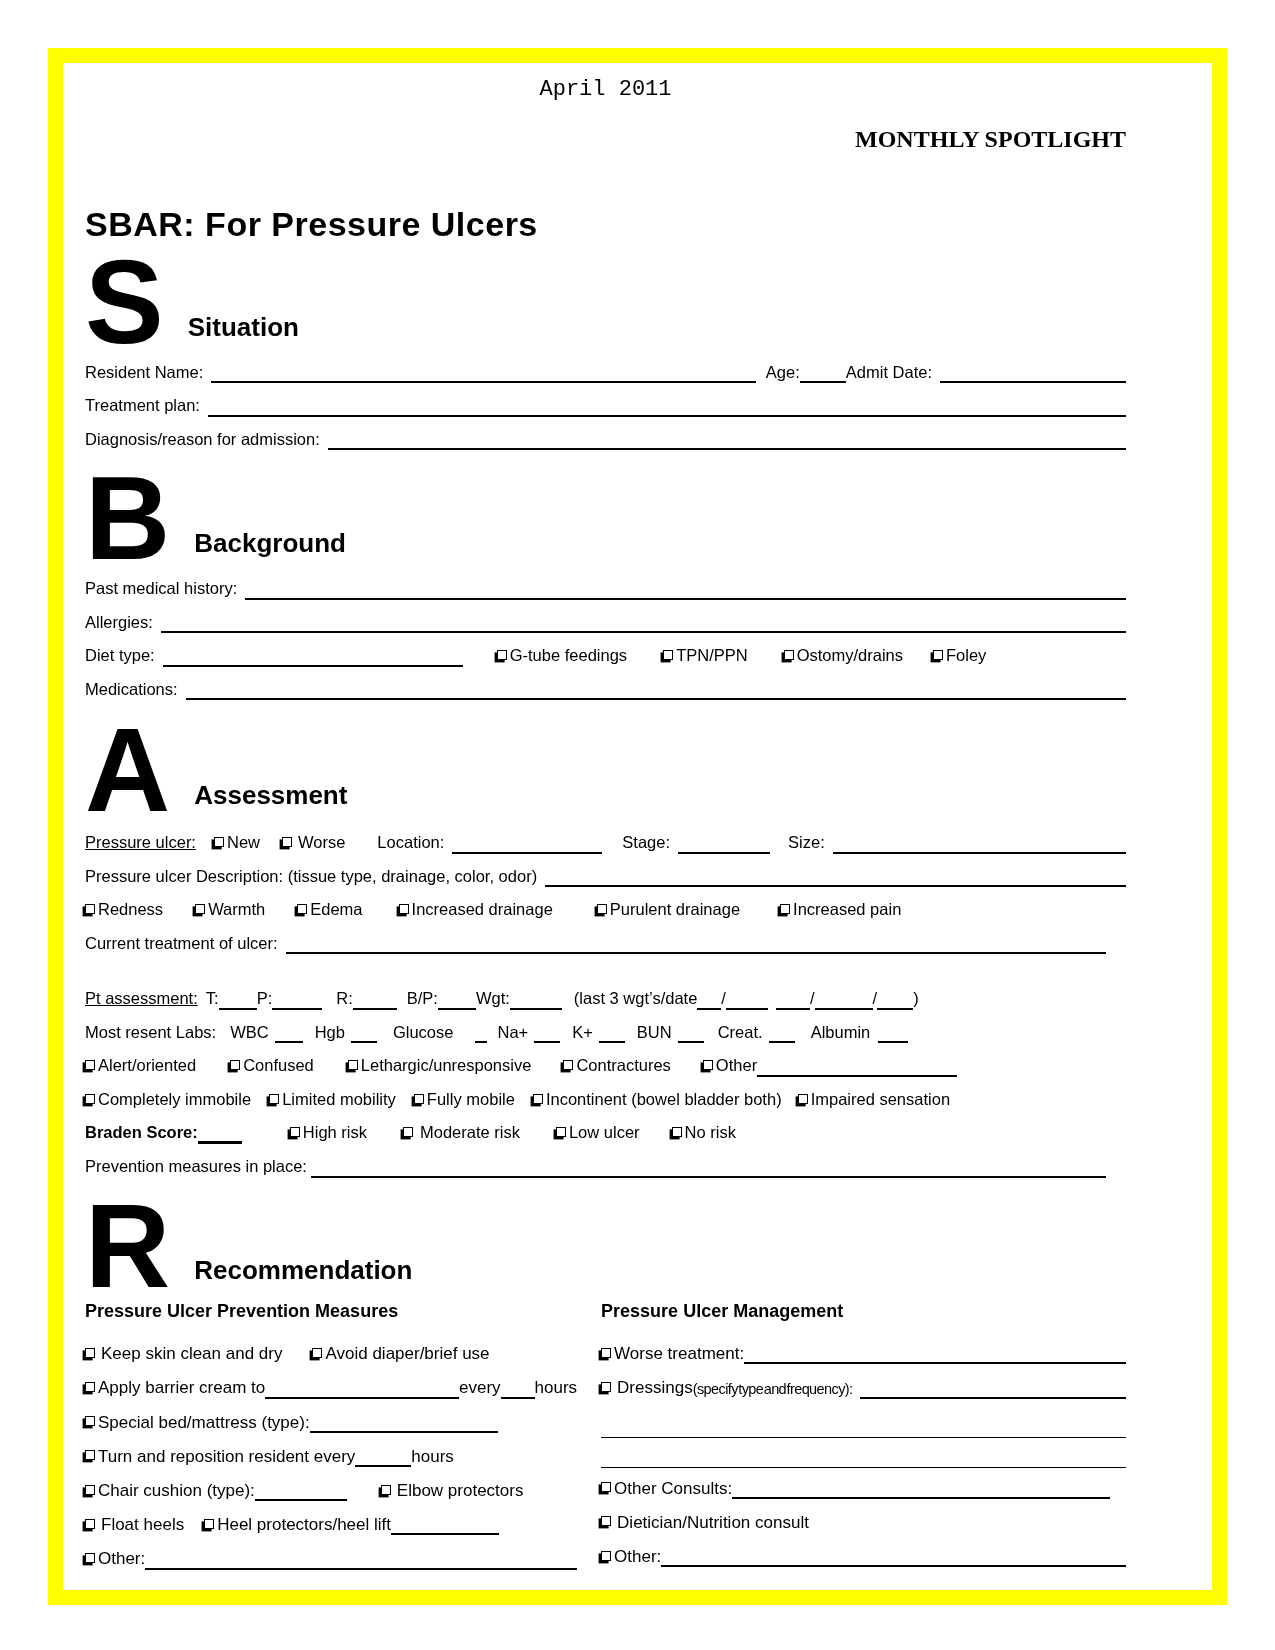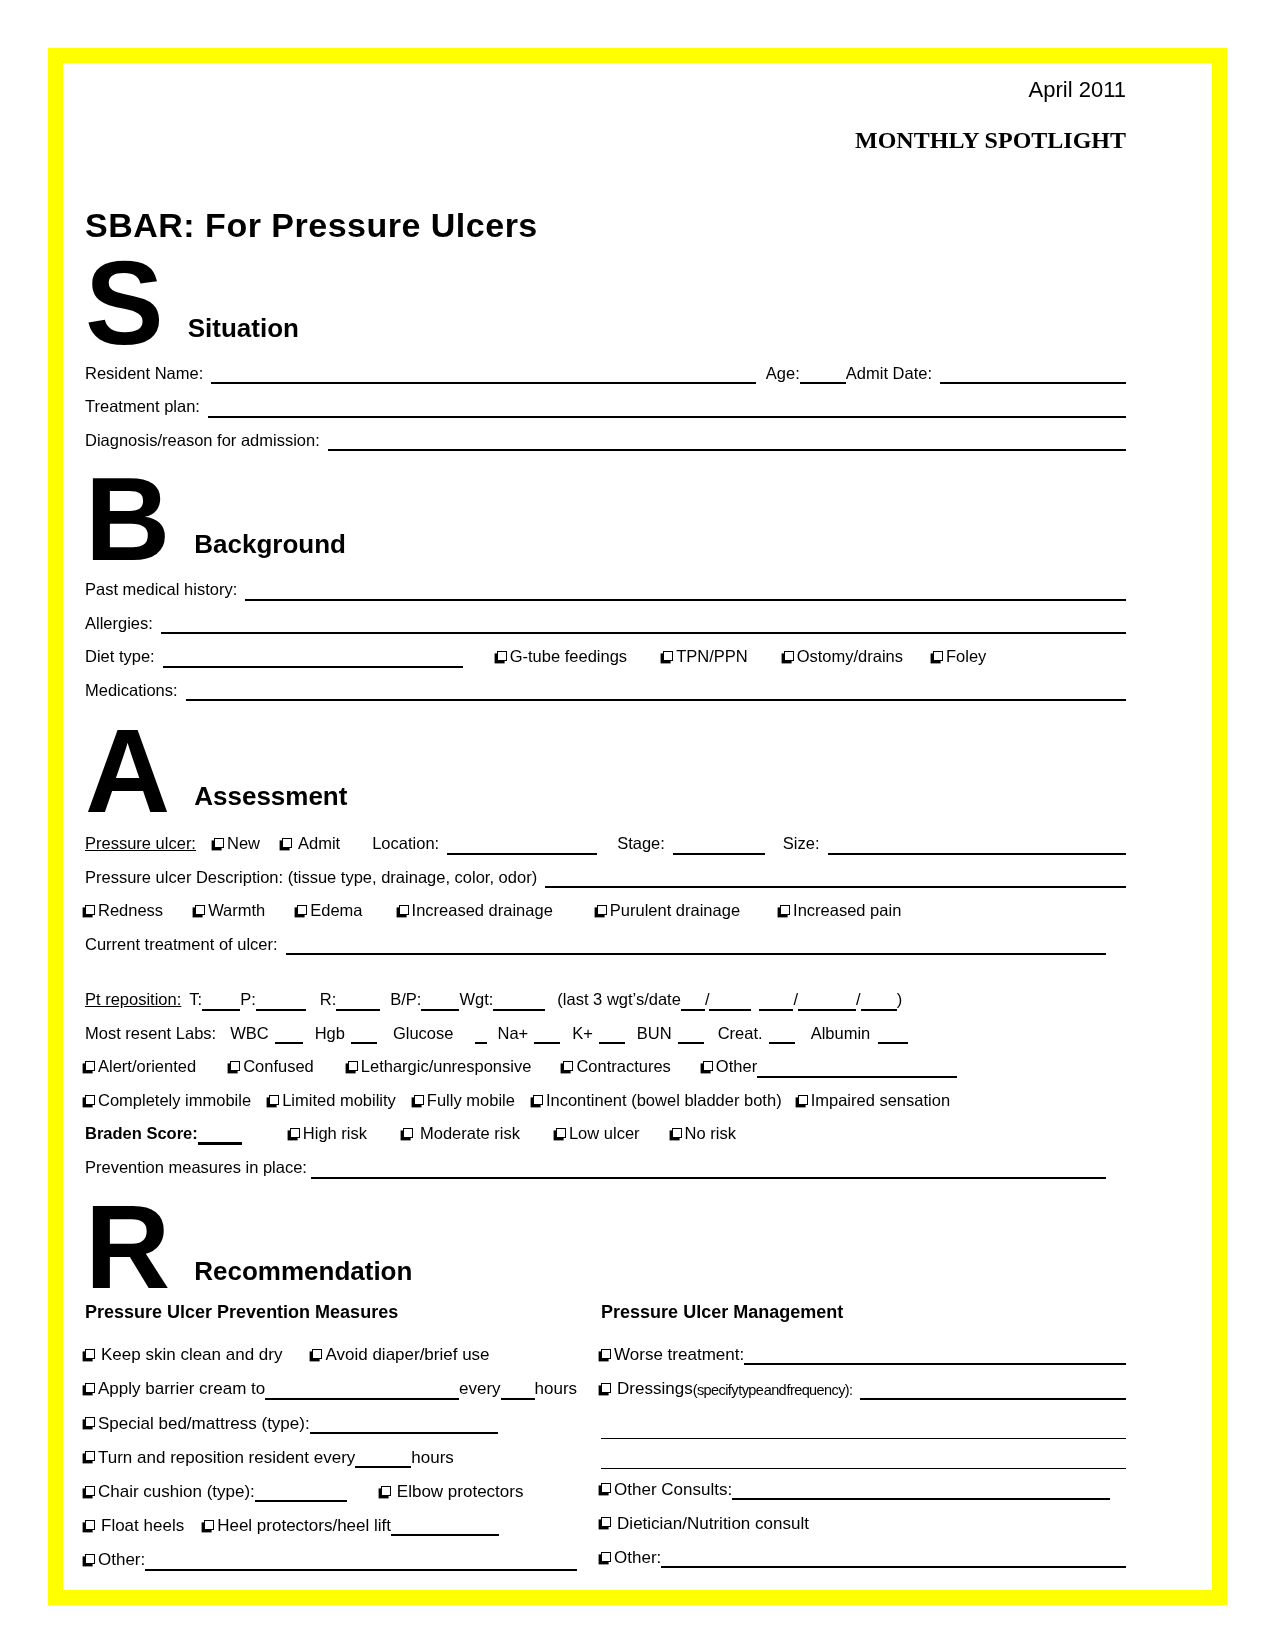--- a/index.html
+++ b/index.html
@@ -2,21 +2,21 @@
 <html><head>
 <meta charset="utf-8">
 <style>
   * { margin:0; padding:0; box-sizing:border-box; }
   html,body { background:#ffffff; }
   body { width:1275px; height:1650px; position:relative; font-family:"Liberation Sans", sans-serif; color:#000; }
   .frame { position:absolute; left:48px; top:48px; width:1179px; height:1557px;
            border:15px solid #ffff00; background:#fff; overflow:hidden; }
   .content { margin:0 86px 0 22px; }
 
-  .date-line { text-align:right; margin-top:14px; font-family:Liberation Sans, sans-serif; font-size:22px; }
+  .date-line { text-align:center; margin-top:14px; font-family:Liberation Mono, monospace; font-size:22px; }
   .spotlight { text-align:right; margin-top:24px; font-family:"Liberation Serif", serif; font-size:24px; font-weight:bold; }
   .doc-title { margin-top:52px; font-size:34px; font-weight:bold; letter-spacing:.5px; }
 
   .section-head { display:flex; align-items:flex-end; margin-top:14px; }
   .big-letter { font-size:118px; font-weight:bold; line-height:.76; letter-spacing:-2px; }
   .section-title { font-size:26px; font-weight:bold; margin-left:26px; padding-bottom:5px; }
 
   .row { display:flex; align-items:flex-end; font-size:16.5px; margin-top:8px; line-height:1.55; }
   .row .lbl { white-space:nowrap; }
   .bl { display:inline-block; border-bottom:2.5px solid #000; height:1.25em; flex:none; }
@@ -114,21 +114,21 @@
     <span class="section-title">Assessment</span>
   </div>
   <div class="row" style="margin-top:14px">
     <span class="lbl u">Pressure ulcer:</span>
     <span class="ci" style="margin-left:14px">
           <span class="cb"></span>
           <span>New</span>
         </span>
     <span class="ci" style="margin-left:18px">
           <span class="cb" style="margin-right:6px"></span>
-          <span>Admit</span>
+          <span>Worse</span>
         </span>
     <span class="lbl" style="margin-left:32px">Location:</span>
     <span class="bl" style="width:150px;margin:0 20px 2px 8px"></span>
     <span class="lbl">Stage:</span>
     <span class="bl" style="width:92px;margin:0 18px 2px 8px"></span>
     <span class="lbl">Size:</span>
     <span class="bl grow" style="margin:0 0 2px 8px"></span>
   </div>
   <div class="row">
     <span class="lbl">Pressure ulcer Description: (tissue type, drainage, color, odor)</span>
@@ -161,21 +161,21 @@
         </span>
   </div>
   <div class="row">
     <span class="lbl">Current treatment of ulcer:</span>
     <span class="bl grow" style="margin:0 20px 2px 8px"></span>
   </div>
 
   <div class="spacer-22"></div>
 
   <div class="row">
-    <span class="lbl u">Pt reposition:</span>
+    <span class="lbl u">Pt assessment:</span>
     <span class="lbl" style="margin-left:8px">T:</span>
     <span class="bl" style="width:38px;margin-bottom:2px"></span>
     <span class="lbl">P:</span>
     <span class="bl" style="width:50px;margin:0 14px 2px 0"></span>
     <span class="lbl">R:</span>
     <span class="bl" style="width:44px;margin:0 10px 2px 0"></span>
     <span class="lbl">B/P:</span>
     <span class="bl" style="width:38px;margin-bottom:2px"></span>
     <span class="lbl">Wgt:</span>
     <span class="bl" style="width:52px;margin:0 12px 2px 0"></span>

